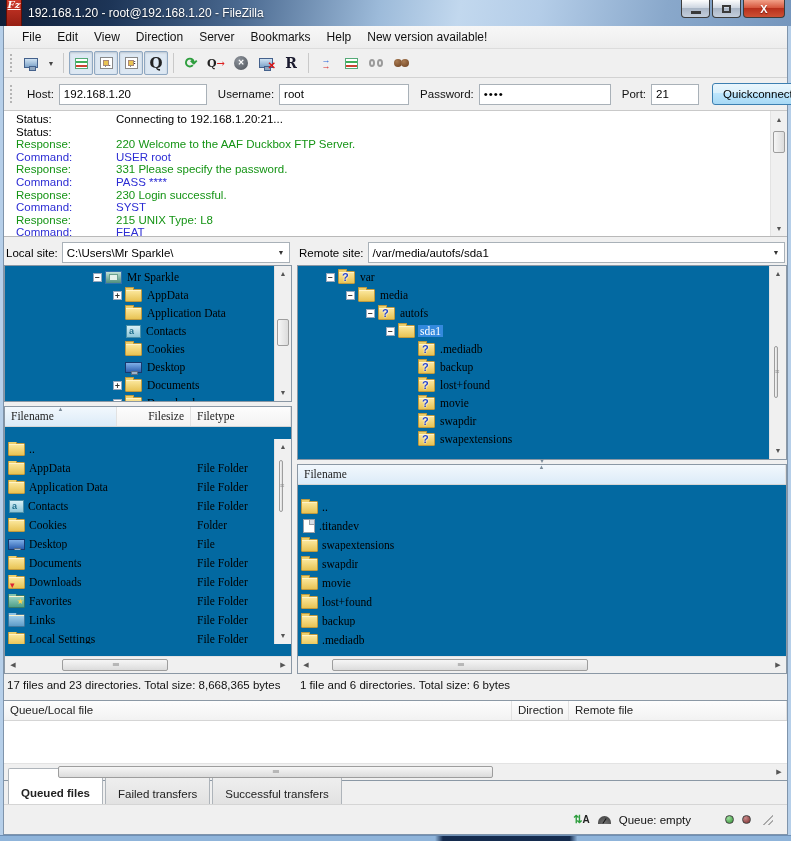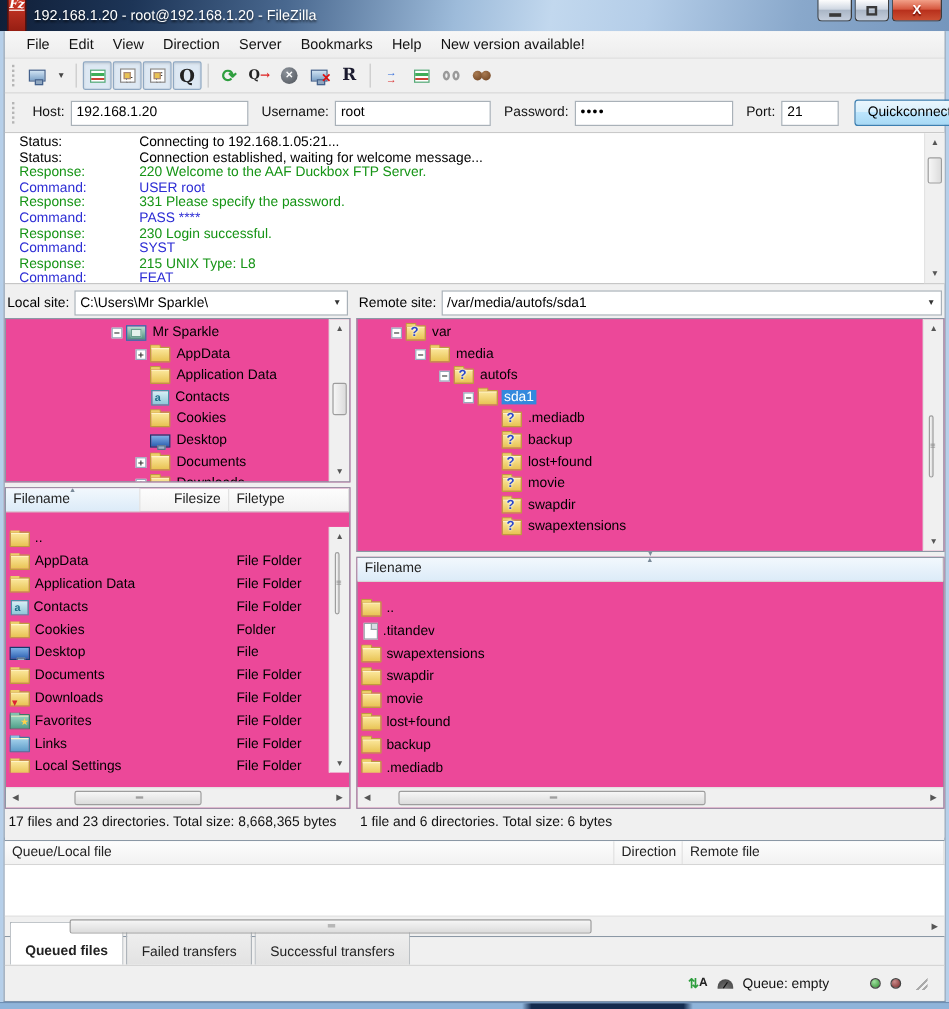--- a/index.html
+++ b/index.html
@@ -86,21 +86,21 @@
   
   .panes { flex:1; display:flex; background:#f0f0f0; min-height:0; padding-top:3px; }
   .pane-l { width:288px; flex:none; display:flex; flex-direction:column; min-height:0; }
   .psplit { width:5px; flex:none; }
   .pane-r { flex:1; display:flex; flex-direction:column; min-height:0; }
   .sitebar { height:25px; flex:none; display:flex; align-items:center; gap:4px; padding:0 2px; }
   .sitebar .slabel { font-size:11.5px; white-space:nowrap; }
   .combo { flex:1; height:21px; border:1px solid #a9b1b8; background:#fff; display:flex; align-items:center; }
   .combo .cval { flex:1; font-size:11.5px; padding:0 4px; white-space:nowrap; overflow:hidden; }
   .combo .carr { width:16px; text-align:center; font-size:7px; color:#333; }
-  .box { border:1px solid #8b98a5; background:#ec4899; display:flex; min-height:0; }
+  .box { border:1px solid #8b98a5; background:#0369a1; display:flex; min-height:0;font-family:Liberation Serif, serif; }
   .treebox { height:137px; flex:none; }
   .treebox.tall { height:195px; }
   .treescroll { flex:1; overflow:hidden; padding-top:2px; position:relative; }
   .vgap { height:4px; flex:none; }
   .vgap.collapse { position:relative; }
   .vgap.collapse::after { content:'▾'; position:absolute; left:50%; top:-3px; transform:translateX(-50%); font-size:7px; color:#7a8a99; }
   .listbox { flex:1; flex-direction:column;gap:12px; }
   .lheader { height:20px; flex:none; display:flex; border-bottom:1px solid #d5d5d5; background:linear-gradient(#fdfdfd,#f2f2f2); }
   .hcell { font-size:11.5px; color:#222; padding:3px 6px 0; border-right:1px solid #e2e2e2; position:relative; white-space:nowrap; overflow:hidden; }
   .hcell.sorted { background:linear-gradient(#f2f8fd,#dcebf8); }
@@ -279,25 +279,24 @@
       <input class="qinput w-port" readonly="" value="21" style="">
       <button class="qc-btn">Quickconnect</button>
 
     </div>
 
     <div class="logwrap">
       <div class="log">
 
       <div class="log-row k-status">
             <span class="ltype">Status:</span>
-            <span class="lmsg">Connecting to 192.168.1.05:21...</span>
+            <span class="lmsg">Connecting to 192.168.1.20:21...</span>
           </div>
             <div class="log-row k-status">
             <span class="ltype">Status:</span>
-            <span class="lmsg">Connection established, waiting for welcome message...</span>
           </div>
             <div class="log-row k-response">
             <span class="ltype">Response:</span>
             <span class="lmsg">220 Welcome to the AAF Duckbox FTP Server.</span>
           </div>
             <div class="log-row k-command">
             <span class="ltype">Command:</span>
             <span class="lmsg">USER root</span>
           </div>
             <div class="log-row k-response">

